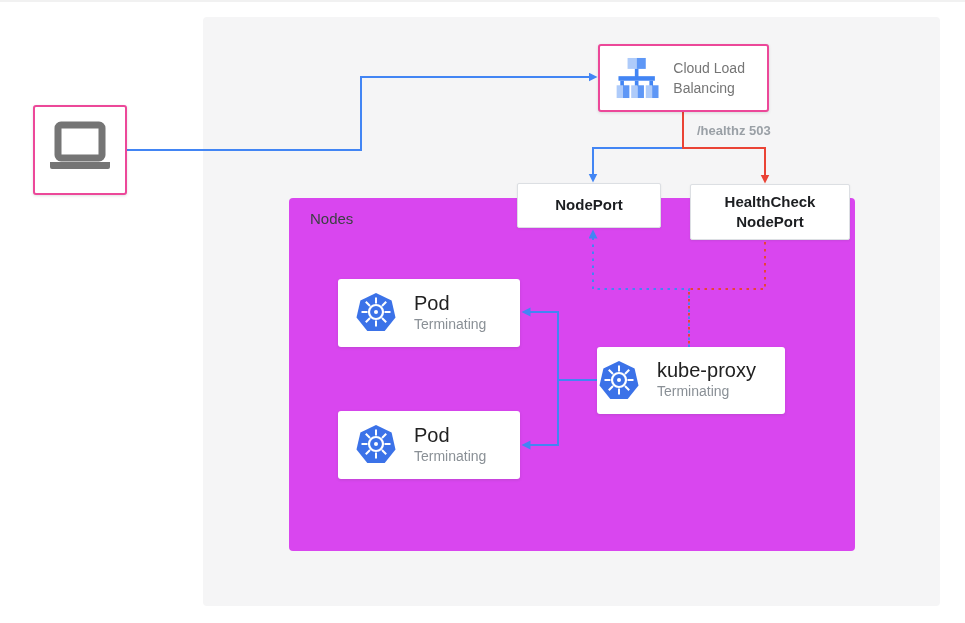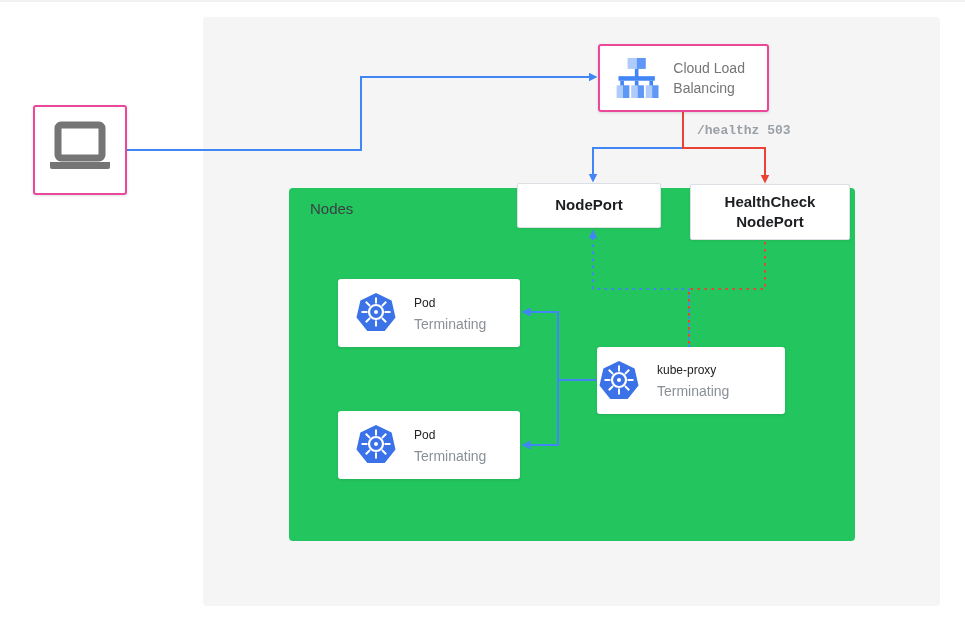--- a/index.html
+++ b/index.html
@@ -4,21 +4,21 @@
 <style>
   html,body{margin:0;padding:0;}
   body{
     width:965px;height:623px;position:relative;background:#ffffff;
     font-family:"Liberation Sans", sans-serif;overflow:hidden;
     border-top:2px solid #f1f1f1;box-sizing:border-box;
   }
   .abs{position:absolute;}
   
   .outer-panel{left:203px;top:15px;width:737px;height:589px;background:#f5f5f6;border-radius:4px;}
-  .nodes-panel{left:289px;top:186px;width:566px;height:353px;background:#22c55e;border-radius:4px;}
+  .nodes-panel{left:289px;top:196px;width:566px;height:353px;background:#d946ef;border-radius:4px;}
   .nodes-label{left:21px;top:12px;font-size:15px;color:#3c4043;position:absolute;}
   
   .card{background:#ffffff;border:2px solid #ec4899;border-radius:3px;
         box-shadow:0 1px 3px rgba(60,64,67,0.16);box-sizing:border-box;
         display:flex;align-items:center;}
   .port-box{background:#ffffff;border:1px solid #dcdfe3;border-radius:2px;
         box-shadow:0 1px 2px rgba(60,64,67,0.10);box-sizing:border-box;
         display:flex;align-items:center;justify-content:center;text-align:center;
         font-weight:bold;font-size:15px;color:#1c1e21;line-height:1.35;}
   
@@ -27,24 +27,24 @@
   .clb-box{left:598px;top:42px;width:171px;height:68px;padding-left:13px;}
   .clb-text{margin-left:13px;font-size:14px;line-height:20px;color:#757575;width:95px;}
   
   .nodeport-box{left:517px;top:181px;width:144px;height:45px;}
   .hc-box{left:690px;top:182px;width:160px;height:56px;}
   
   .kproxy-box{left:597px;top:345px;width:188px;height:67px;border:none;}
   .pod-box{left:338px;width:182px;height:68px;padding-left:16px;border:none;}
   .pod1{top:277px;} .pod2{top:409px;}
   .node-text{margin-left:16px;}
-  .node-title{font-size:12px;color:#212121;line-height:22px;}
+  .node-title{font-size:20px;color:#212121;line-height:22px;}
   .node-sub{font-size:14px;color:#8a9096;line-height:21px;}
   
-  .healthz-label{left:697px;top:121px;font-size:13px;font-weight:bold;color:#9aa0a6;font-family:Liberation Mono, monospace;}
+  .healthz-label{left:697px;top:121px;font-size:13px;font-weight:bold;color:#9aa0a6;}
   svg.layer{left:0;top:0;pointer-events:none;}
 </style>
 </head>
 <body>
 
 <div class="abs outer-panel"></div>
 <div class="abs nodes-panel">
   <span class="nodes-label">Nodes</span>
 </div>
 

